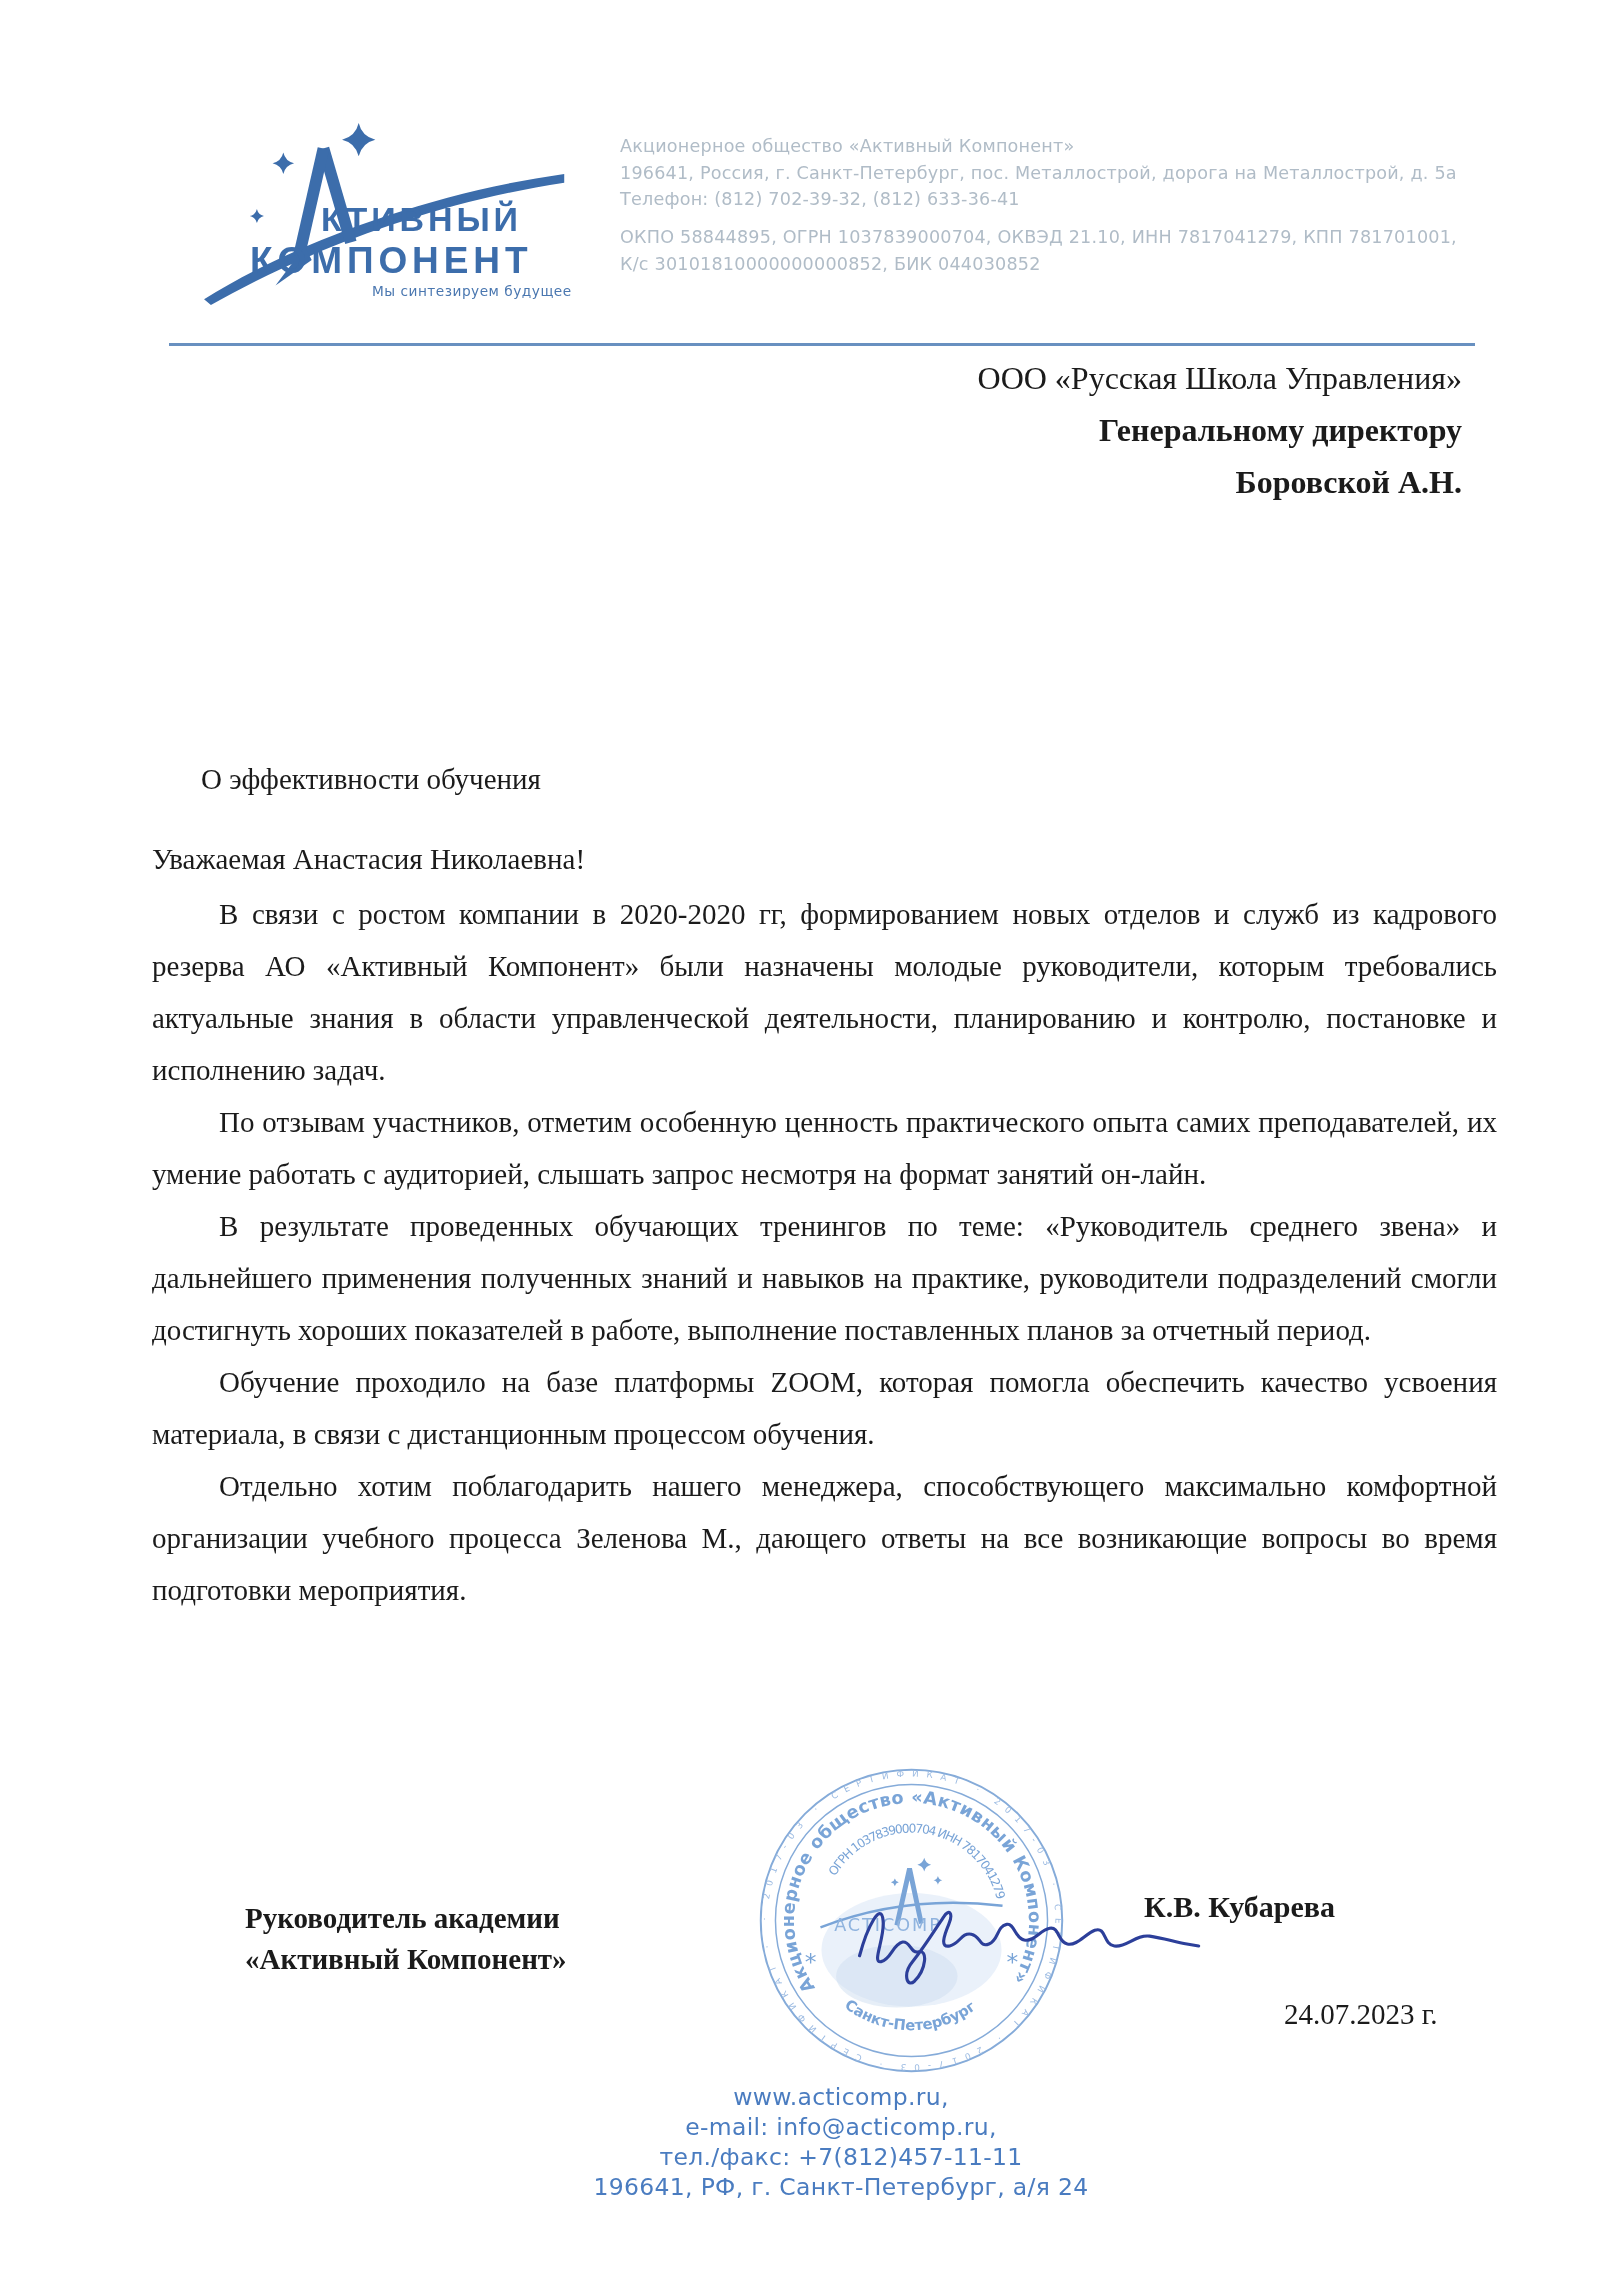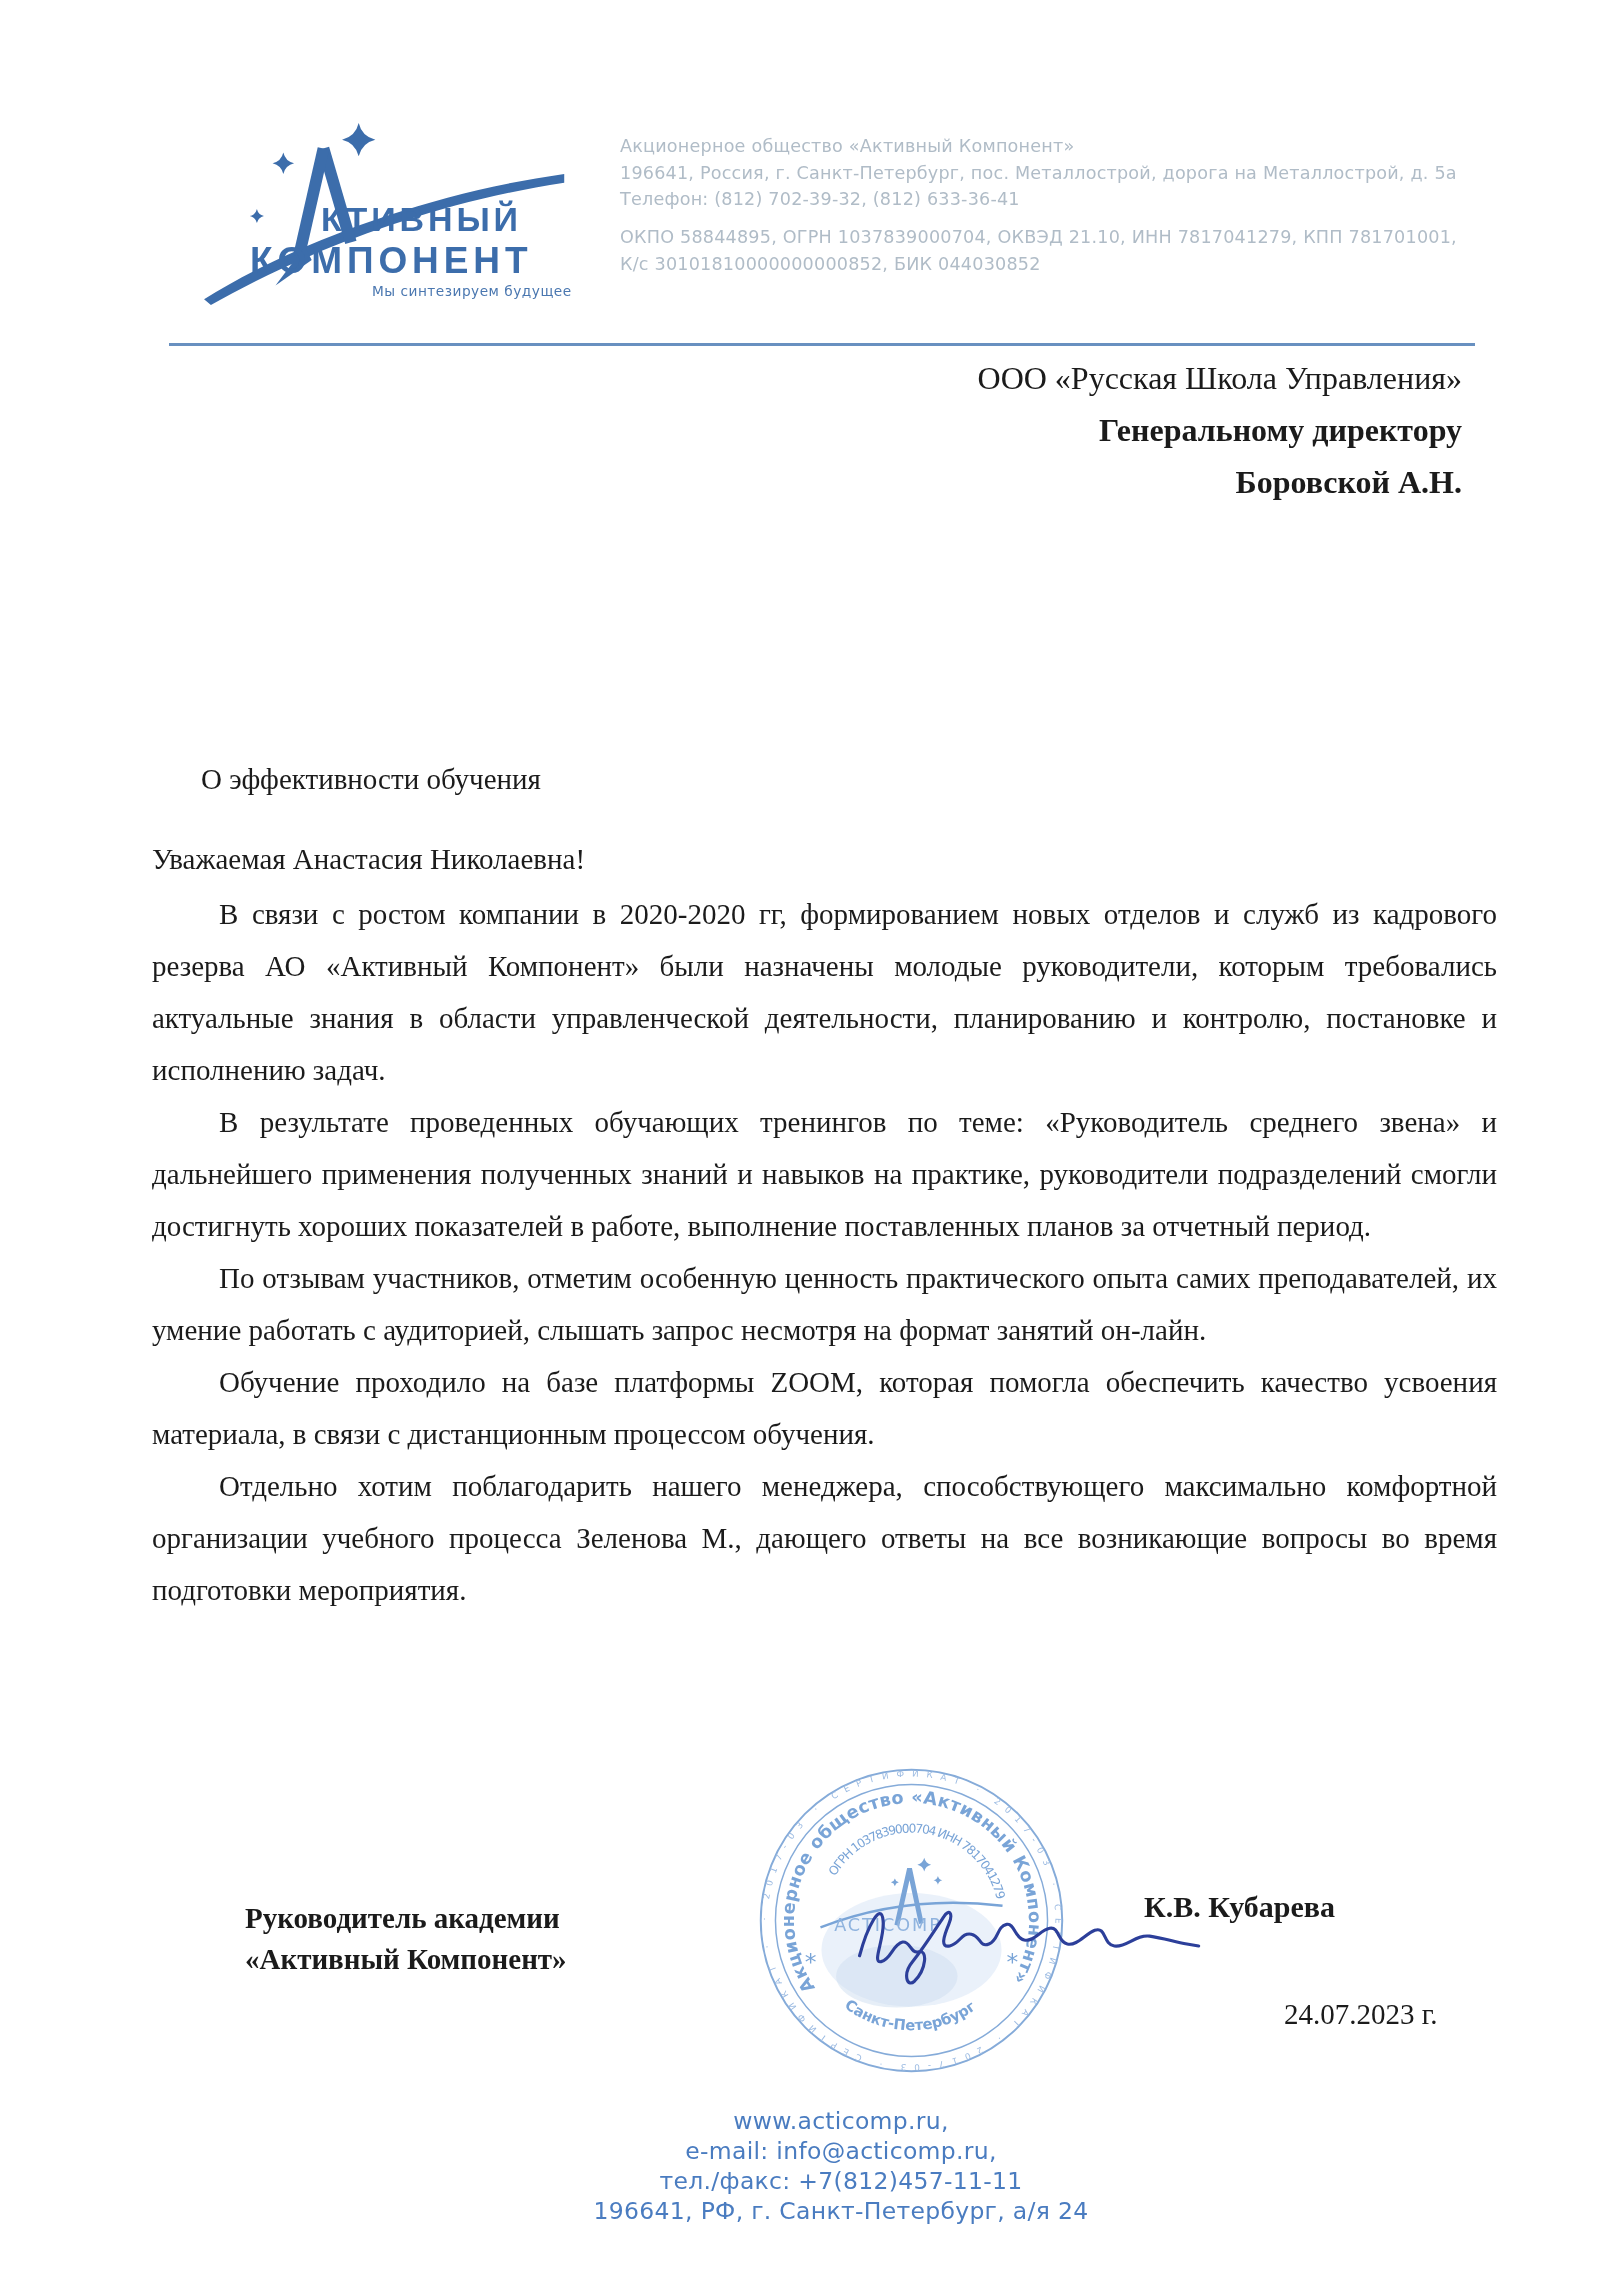--- a/index.html
+++ b/index.html
@@ -31,21 +31,21 @@
     text-align:justify;}
   .body-text p{margin:0;text-indent:67px;}
   
   .sig-title{left:245px;top:1898px;width:353px;text-align:left;font-weight:bold;
     font-size:29px;line-height:41px;}
   .sig-name{left:1144px;top:1890px;font-weight:bold;font-size:30px;}
   .sig-date{left:1284px;top:1998px;font-size:29px;}
   
   .footer{left:155px;top:2082px;width:1372px;text-align:center;
     font-family:"DejaVu Sans",sans-serif;font-size:23.5px;line-height:30px;
-    color:#4a7cc0;letter-spacing:0.3px;margin-top:24px;}
+    color:#4a7cc0;letter-spacing:0.3px;}
   
   .stamp-svg{left:750px;top:1759px;}
   .ink-svg{left:838px;top:1887px;}
   .logo-svg{left:157px;top:78px;}
 </style>
 </head>
 <body>
 
 <div class="page">
 
@@ -83,22 +83,22 @@
     <div>ООО «Русская Школа Управления»</div>
     <div class="b">Генеральному директору</div>
     <div class="b">Боровской А.Н.</div>
   </div>
 
   <div class="abs subject">О эффективности обучения</div>
   <div class="abs salutation">Уважаемая Анастасия Николаевна!</div>
 
   <div class="abs body-text">
     <p>В связи с ростом компании в 2020-2020 гг, формированием новых отделов и служб из кадрового резерва АО «Активный Компонент» были назначены молодые руководители, которым требовались актуальные знания в области управленческой деятельности, планированию и контролю, постановке и исполнению задач.</p>
+    <p>По отзывам участников, отметим особенную ценность практического опыта самих преподавателей, их умение работать с аудиторией, слышать запрос несмотря на формат занятий он-лайн.</p>
     <p>В результате проведенных обучающих тренингов по теме: «Руководитель среднего звена» и дальнейшего применения полученных знаний и навыков на практике, руководители подразделений смогли достигнуть хороших показателей в работе, выполнение поставленных планов за отчетный период.</p>
-    <p>По отзывам участников, отметим особенную ценность практического опыта самих преподавателей, их умение работать с аудиторией, слышать запрос несмотря на формат занятий он-лайн.</p>
     <p>Обучение проходило на базе платформы ZOOM, которая помогла обеспечить качество усвоения материала, в связи с дистанционным процессом обучения.</p>
     <p>Отдельно хотим поблагодарить нашего менеджера, способствующего максимально комфортной организации учебного процесса Зеленова М., дающего ответы на все возникающие вопросы во время подготовки мероприятия.</p>
   </div>
 
   <div class="abs sig-title">
     <div>Руководитель академии</div>
     <div>«Активный Компонент»</div>
   </div>
   <div class="abs sig-name">К.В. Кубарева</div>
   <div class="abs sig-date">24.07.2023 г.</div>

